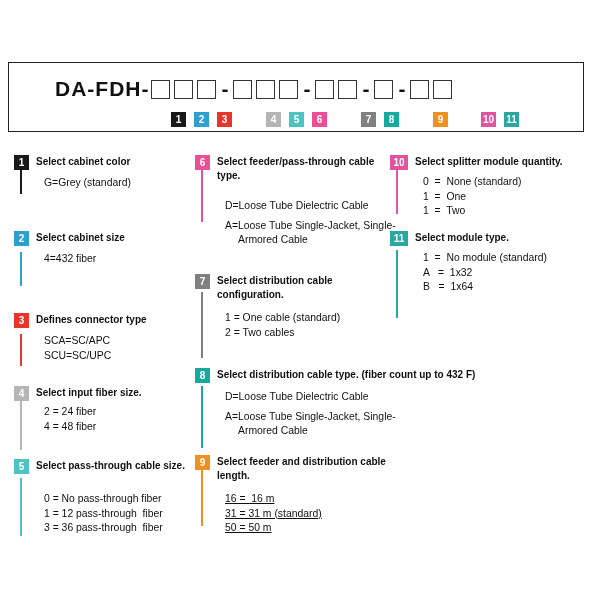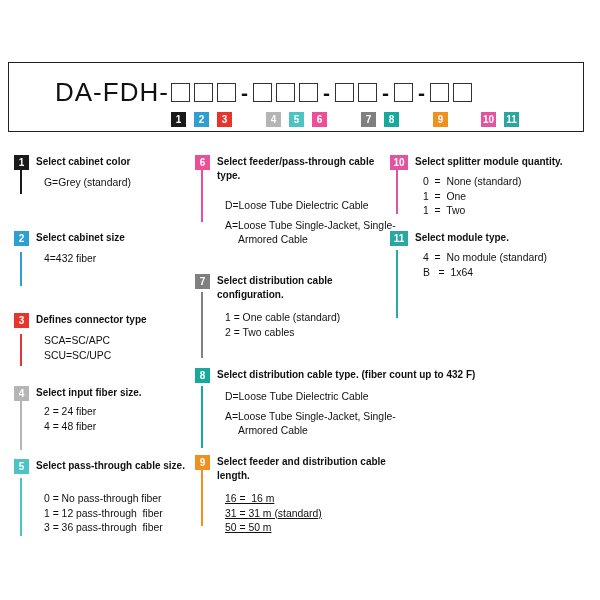--- a/index.html
+++ b/index.html
@@ -27,22 +27,22 @@
     box-sizing: border-box;
   }
   #pn-row {
     position: absolute;
     left: 46px;
     top: 14px;
     display: flex;
     align-items: center;
   }
   .pn-text {
-    font-size: 26px;
-    font-weight: normal;
+    font-size: 21px;
+    font-weight: bold;
     letter-spacing: 1px;
     font-family: "Liberation Sans", sans-serif;
     white-space: pre;
   }
   .pn-dash {
     font-size: 21px;
     font-weight: bold;
     padding: 0 3px;
   }
   .pn-cell {
@@ -278,16 +278,17 @@
     <div class="lg-item">0  =  None (standard)</div>
     <div class="lg-item">1  =  One</div>
     <div class="lg-item">1  =  Two</div>
   </div>
 </div>
 
 <div class="legend" style="left:390px; top:231px; width:200px;">
   <div class="lg-chip" style="background:#2aa7a0; width:18px;">11</div>
   <div class="lg-title" style="left:25px; width:175px;">Select module type.</div>
   <div class="lg-items" style="top:20px; left:33px; width:175px;">
-    <div class="lg-item">4  =  No module (standard)</div>
+    <div class="lg-item">1  =  No module (standard)</div>
+    <div class="lg-item">A   =  1x32</div>
     <div class="lg-item">B   =  1x64</div>
   </div>
 </div>
 
 </body></html>

